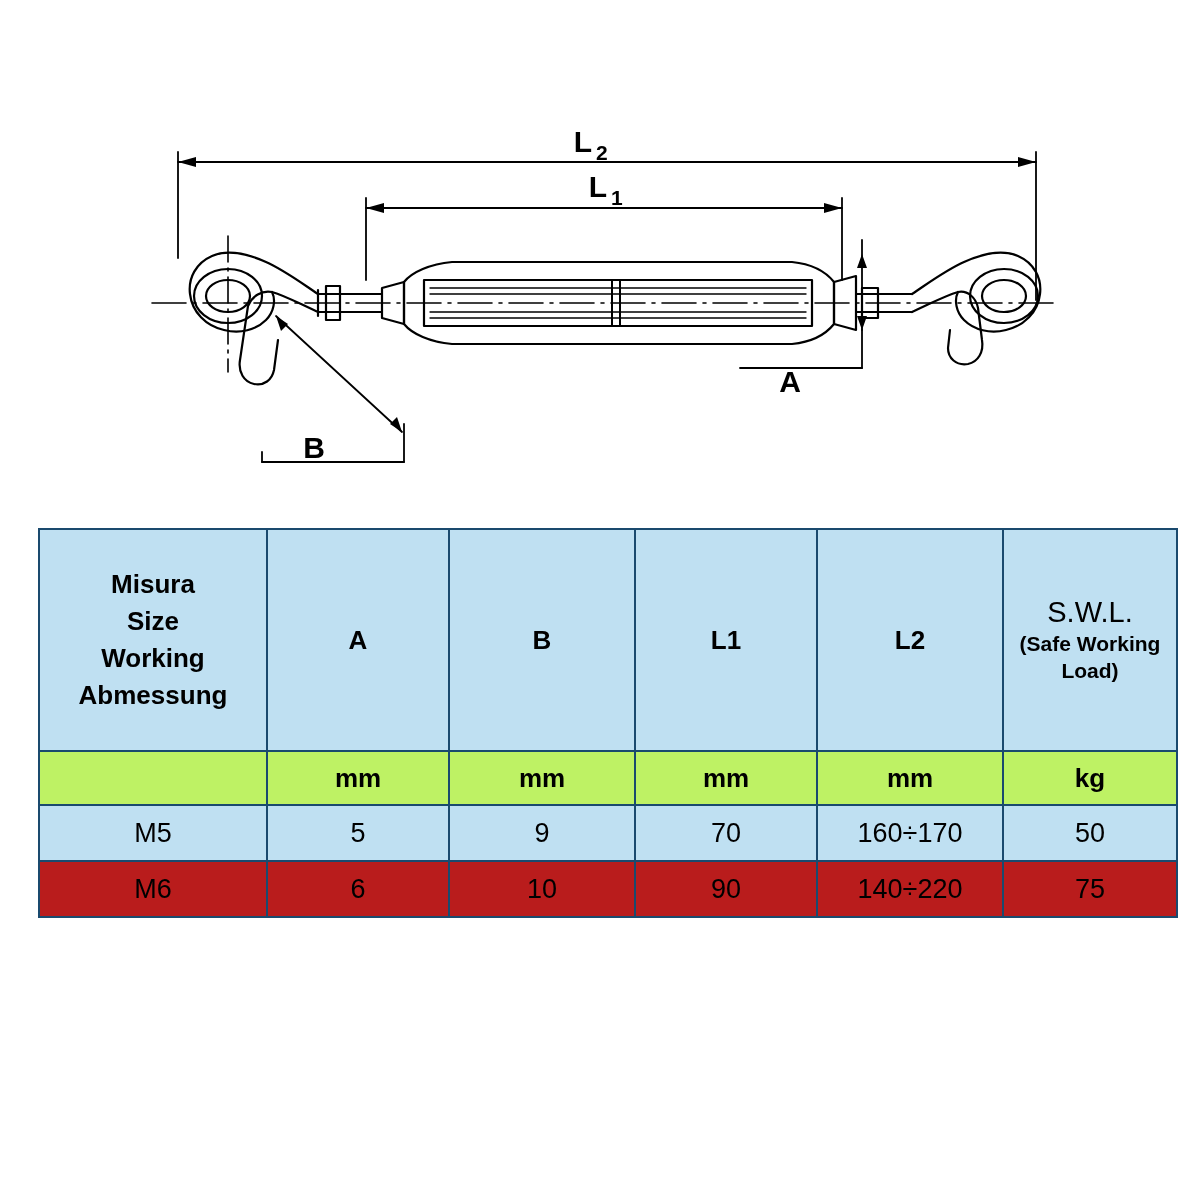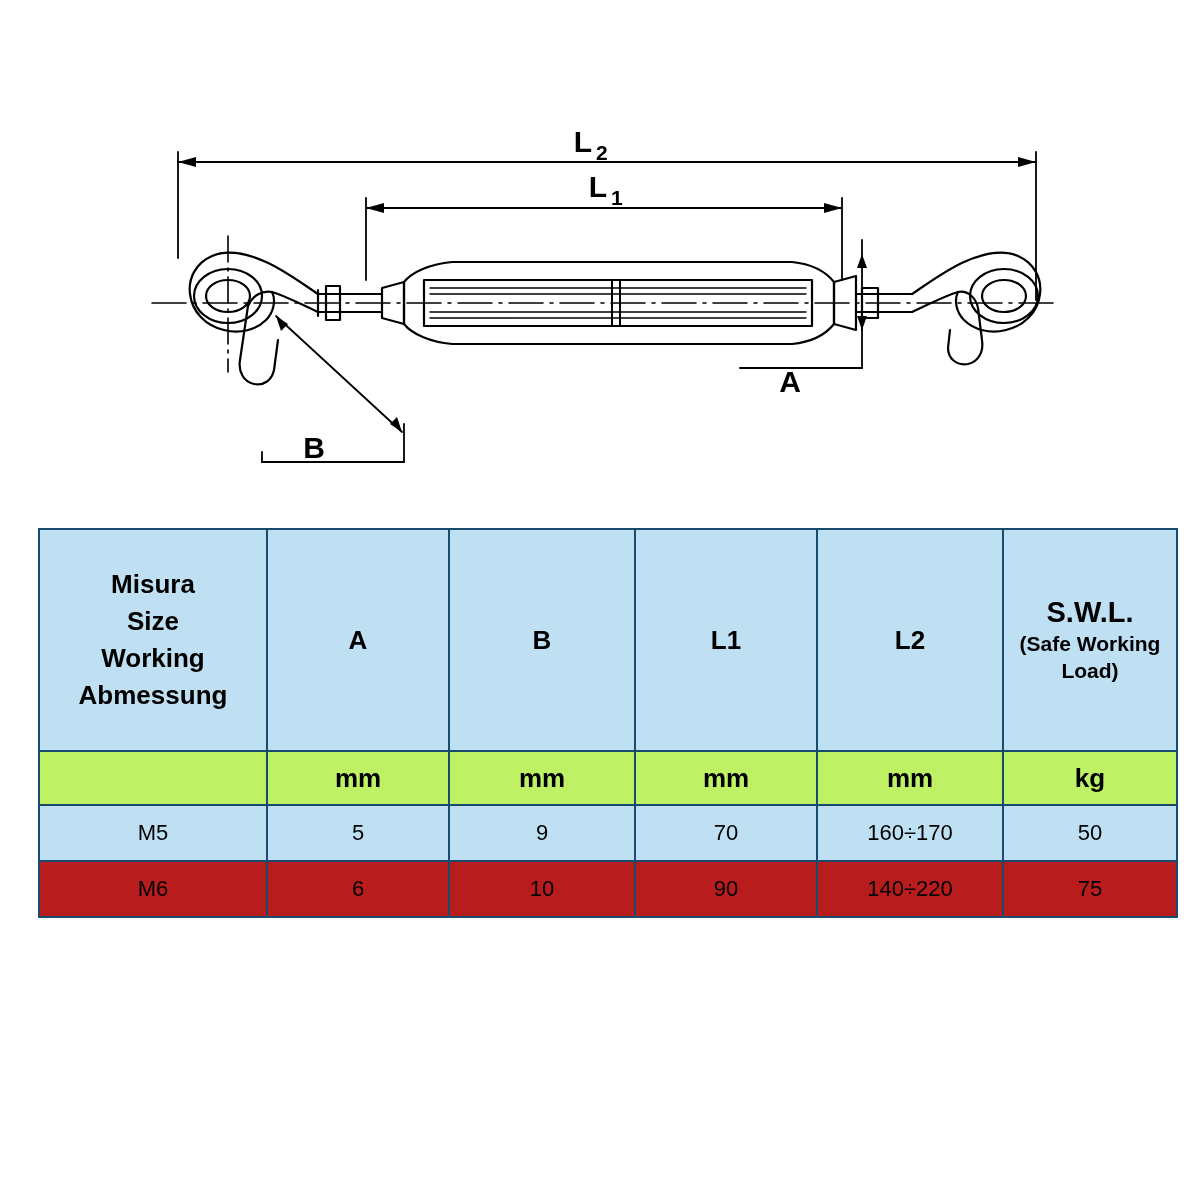--- a/index.html
+++ b/index.html
@@ -78,40 +78,40 @@
     background: #bfe0f2;
     height: 220px;
     font-weight: bold;
   }
   .hdr-multi {
     line-height: 1.42;
     font-weight: bold;
     font-size: 26px;
   }
   .hdr-swl-title {
-    font-weight: bold;
+    font-weight: normal;
     font-size: 29px;
     display: block;
     margin-bottom: 2px;
   }
   .hdr-swl-sub {
     font-weight: bold;
     font-size: 21px;
     line-height: 1.26;
     display: block;
   }
   .units-row td {
     background: #bef264;
     height: 52px;
     font-weight: bold;
     font-size: 26px;
   }
   tbody tr.data td {
     height: 54px;
-    font-size: 22px;
+    font-size: 27px;
   }
   tbody tr.shade td {
     background: #bfe0f2;
   }
   tbody tr.plain td {
     background: #b91c1c;
   }
 </style>
 </head>
 <body>

